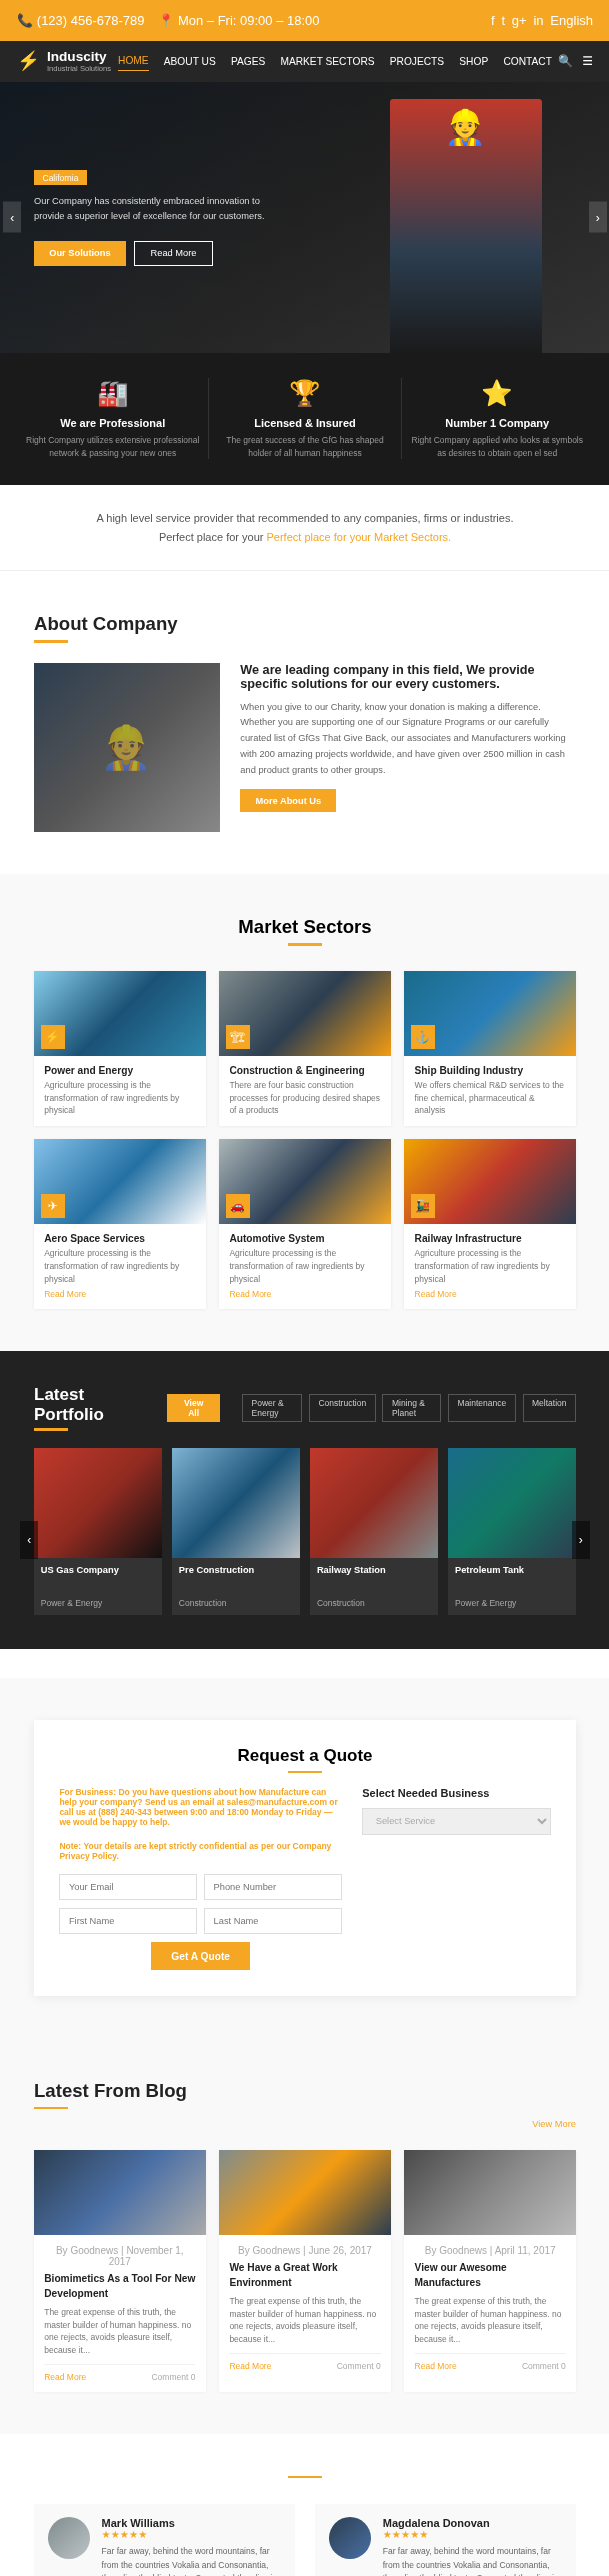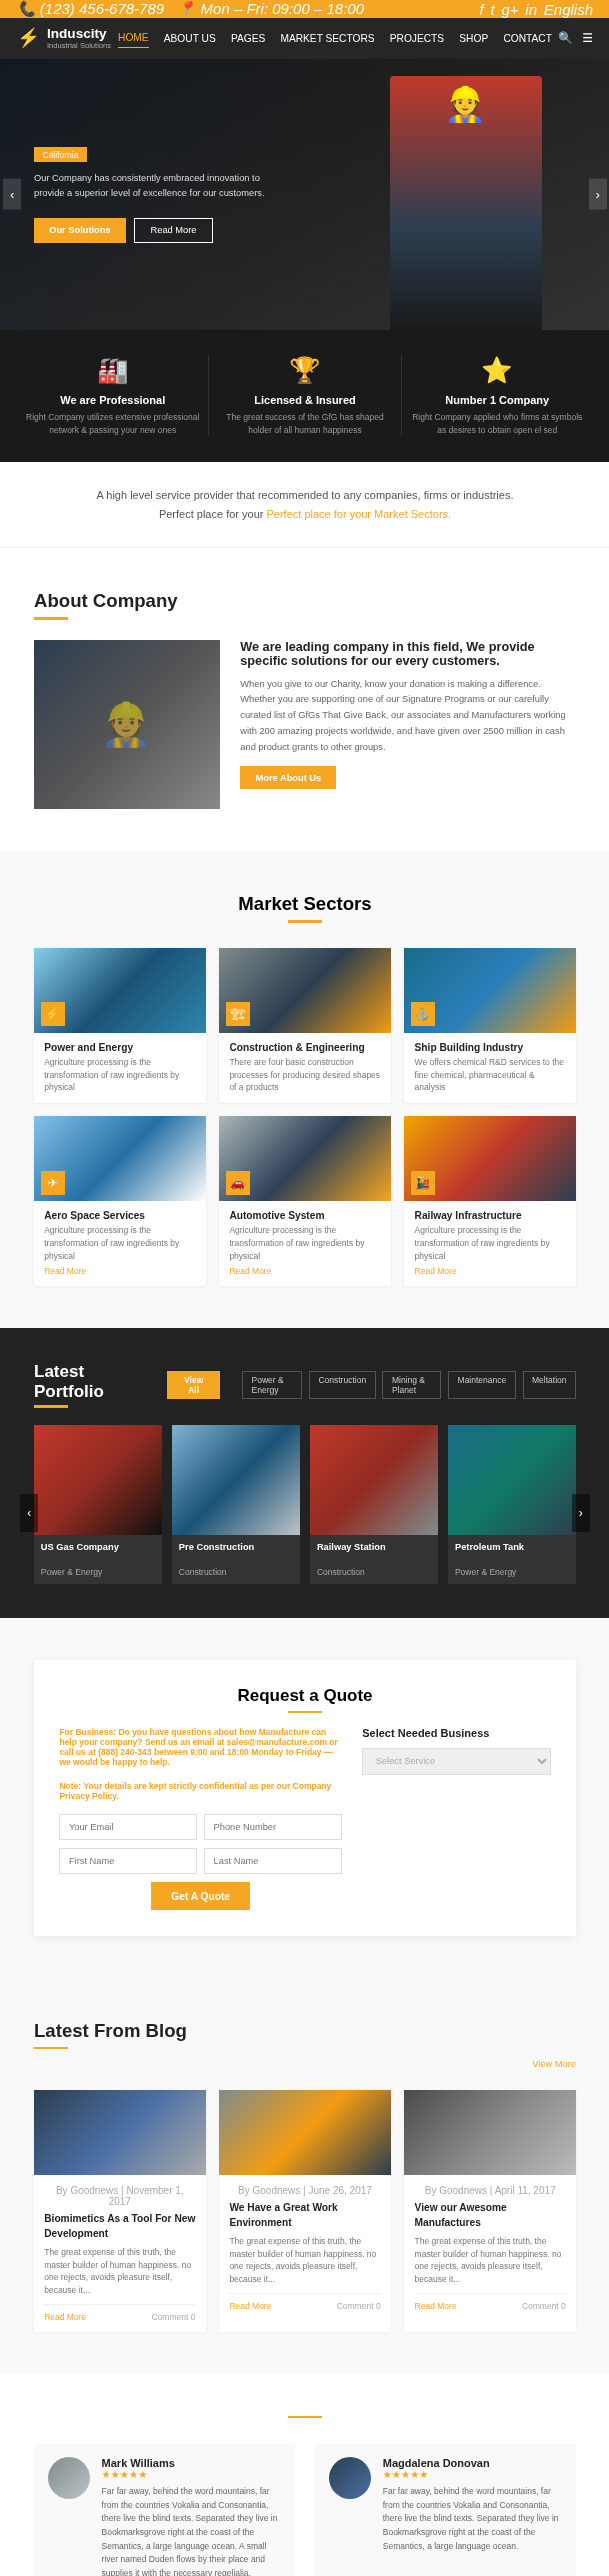--- a/index.html
+++ b/index.html
@@ -1,19 +1,19 @@
 <!DOCTYPE html>
 <html style="font-size:13.6px"><head>
   <meta charset="utf-8">
   <style>
     * { margin: 0; padding: 0; box-sizing: border-box; }
     body { font-family: 'Arial', sans-serif; width: 610px; background: #fff; overflow-x: hidden; }
 
     
-    .top-bar { background: #f5a623; padding: 0 17px; display: flex; justify-content: space-between; align-items: center; font-size: 15px; color: #fff; font-style: italic; }
+    .top-bar { background: #f5a623; padding: 13px 17px; display: flex; justify-content: space-between; align-items: center; font-size: 13px; color: #fff; }
     .top-bar-left { display: flex; gap: 13.6px; align-items: center; }
     .top-bar-right { display: flex; gap: 6.8px; align-items: center; }
 
     
     .header { background: rgba(20,20,20,0.92); display: flex; align-items: center; justify-content: space-between; padding: 8.5px 17px; }
     .logo { display: flex; align-items: center; gap: 6.8px; }
     .logo-icon { color: #f5a623; font-size: 18.6px; }
     .logo-text { color: #fff; font-size: 13.6px; font-weight: bold; line-height: 1.1; }
     .logo-sub { color: #aaa; font-size: 7.6px; display: block; }
     .nav { display: flex; gap: 15.2px; align-items: center; }
@@ -74,21 +74,21 @@
     
     .portfolio { background: #222; padding: 34px 17px; position: relative; overflow: hidden; }
     .portfolio-header { display: flex; align-items: center; gap: 22px; padding: 0 17px; margin-bottom: 17px; }
     .portfolio-title { font-size: 17px; font-weight: bold; color: #fff; }
     .portfolio-tabs { display: flex; gap: 6.8px; margin-left: auto; }
     .portfolio-tab { font-size: 8.5px; color: #ccc; cursor: pointer; padding: 3.4px 8.5px; border: 0.8px solid #555; }
     .portfolio-grid { display: flex; gap: 10.2px; padding: 0 17px; }
     .portfolio-item { flex: 1; background: #333; overflow: hidden; position: relative; }
     .portfolio-item-img { height: 110px; }
     .portfolio-item-label { padding: 6.8px; }
-    .portfolio-item-label h4 { font-size: 9.3px; color: #fff; margin-bottom: 11px; }
+    .portfolio-item-label h4 { font-size: 9.3px; color: #fff; margin-bottom: 19px; }
     .portfolio-item-label span { font-size: 8.5px; color: #aaa; }
     .portfolio-arrow { position: absolute; top: 55%; transform: translateY(-50%); background: rgba(0,0,0,0.5); color: #fff; padding: 12px 6.8px; cursor: pointer; font-size: 12px; z-index: 3; }
     .portfolio-arrow-l { left: 3.4px; }
     .portfolio-arrow-r { right: 3.4px; }
     .quote-title { font-size: 17px; font-weight: bold; text-align: center; margin-bottom: 5.1px; }
     .quote-underline { width: 34px; height: 2.5px; background: #f5a623; margin: 0 auto 13.6px; }
     .quote-notice { font-size: 8.5px; color: #888; margin-bottom: 13.6px; }
     .quote-notice span { color: #f5a623; font-weight: bold; }
     .form-group { margin-bottom: 8.5px; }
     .form-input { width: 100%; border: 0.8px solid #ddd; padding: 6.8px 8.5px; font-size: 9.3px; color: #555; }
@@ -209,21 +209,21 @@
   <div class="feature-divider"></div>
   <div class="feature">
     <div class="feature-icon">🏆</div>
     <div class="feature-title">Licensed &amp; Insured</div>
     <div class="feature-desc">The great success of the GfG has shaped holder of all human happiness</div>
   </div>
   <div class="feature-divider"></div>
   <div class="feature">
     <div class="feature-icon">⭐</div>
     <div class="feature-title">Number 1 Company</div>
-    <div class="feature-desc">Right Company applied who firms at symbols as desires to obtain open el sed</div>
+    <div class="feature-desc">Right Company applied who looks at symbols as desires to obtain open el sed</div>
   </div>
 </div>
 
 <div class="tagline">
   <p>
     <span>A high level service provider that recommended to any companies, firms or industries.</span><br>
     Perfect place for your <a href="#">Perfect place for your Market Sectors.</a>
   </p>
 </div>
 
@@ -356,21 +356,21 @@
         <div class="portfolio-item-label">
           <h4>Petroleum Tank</h4>
           <span>Power &amp; Energy</span>
         </div>
       </div>
     </div>
     <div class="portfolio-arrow portfolio-arrow-r">›</div>
   </div>
 </section>
 
-<section style="background:#f9f9f9; padding:42px 34px; position:relative;">
+<section style="background:#f9f9f9; padding:42px 34px; position:relative;margin-top:29px;">
   <div style="background:#fff; padding:25.4px; box-shadow:0 1.7px 10.2px rgba(0,0,0,0.08); max-width:542px; margin:0 auto;">
     <div class="quote-title">Request a Quote</div>
     <div class="quote-underline"></div>
     <div style="display:flex;gap:20.3px;">
       <div style="flex:1.2;">
         <p class="quote-notice">
           <span style="color:#f5a623;font-weight:bold;">For Business:</span>
           <span>Do you have questions about how Manufacture can help your company? Send us an email at sales@manufacture.com or call us at (888) 240-343 between 9:00 and 18:00 Monday to Friday — we would be happy to help.</span>
         </p>
         <p class="quote-notice">

